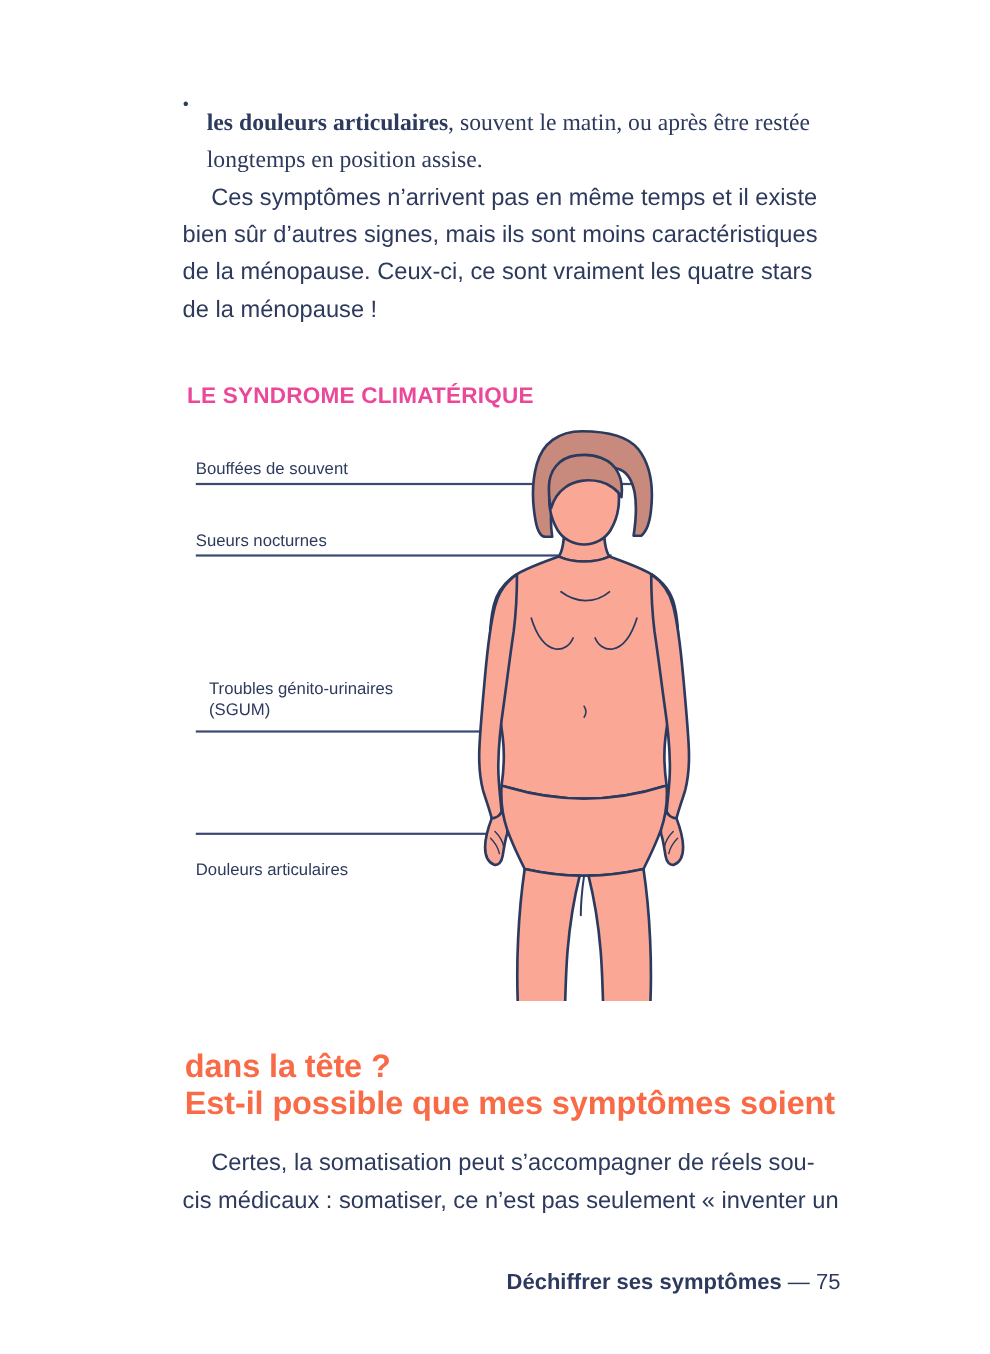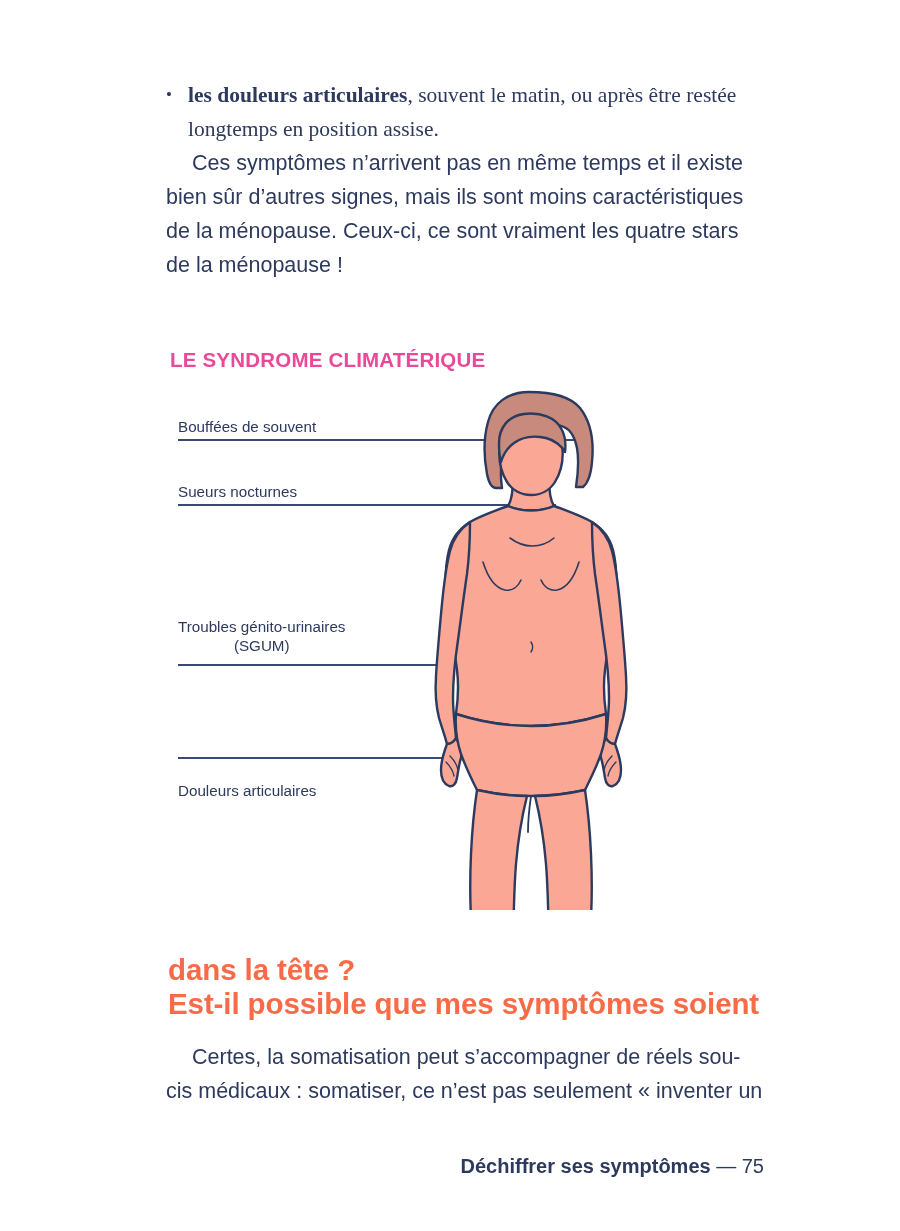--- a/index.html
+++ b/index.html
@@ -39,20 +39,21 @@
     width: 22px;
     flex: 0 0 22px;
     text-align: left;
     font-size: 17px;
     line-height: 34px;
     color: #2d3a5e;
   }
   .bullet-text {
     flex: 1;
     text-indent: 0;
+    margin-top: 16px;
   }
   .bullet-text b {
     font-weight: bold;
   }
   .para {
     font-family: Liberation Sans, sans-serif;
     font-size: 21.5px;
     line-height: 34px;
     color: #2d3a5e;
     text-indent: 26px;
@@ -156,21 +157,21 @@
 
   <div class="figure">
 
     <div class="leader" style="left:28px; top:69px; width:400px;"></div>
     <div class="leader" style="left:28px; top:134px; width:378px;"></div>
     <div class="leader" style="left:28px; top:294px; width:402px;"></div>
     <div class="leader" style="left:28px; top:387px; width:375px;"></div>
 
     <div class="callout" style="left:28px; top:47px;">Bouffées de souvent</div>
     <div class="callout" style="left:28px; top:112px;">Sueurs nocturnes</div>
-    <div class="callout" style="left:28px; top:247px;text-align:center;">Troubles génito-urinaires
+    <div class="callout" style="left:40px; top:247px;">Troubles génito-urinaires
 (SGUM)</div>
     <div class="callout" style="left:28px; top:363px;margin-top:48px;">Douleurs articulaires</div>
 
     <svg class="figure-svg" width="620" height="540" viewBox="0 0 620 540" aria-hidden="true">
       <g stroke="#2b3a5e" stroke-width="2.4" stroke-linejoin="round" stroke-linecap="round" fill="none">
 
         <path fill="#c78a7c" stroke="#2b3a5e" d="M379,22
              C358,22 343,33 338,52
              C333,70 334,88 337,104
              C339,114 342,118 346,118

